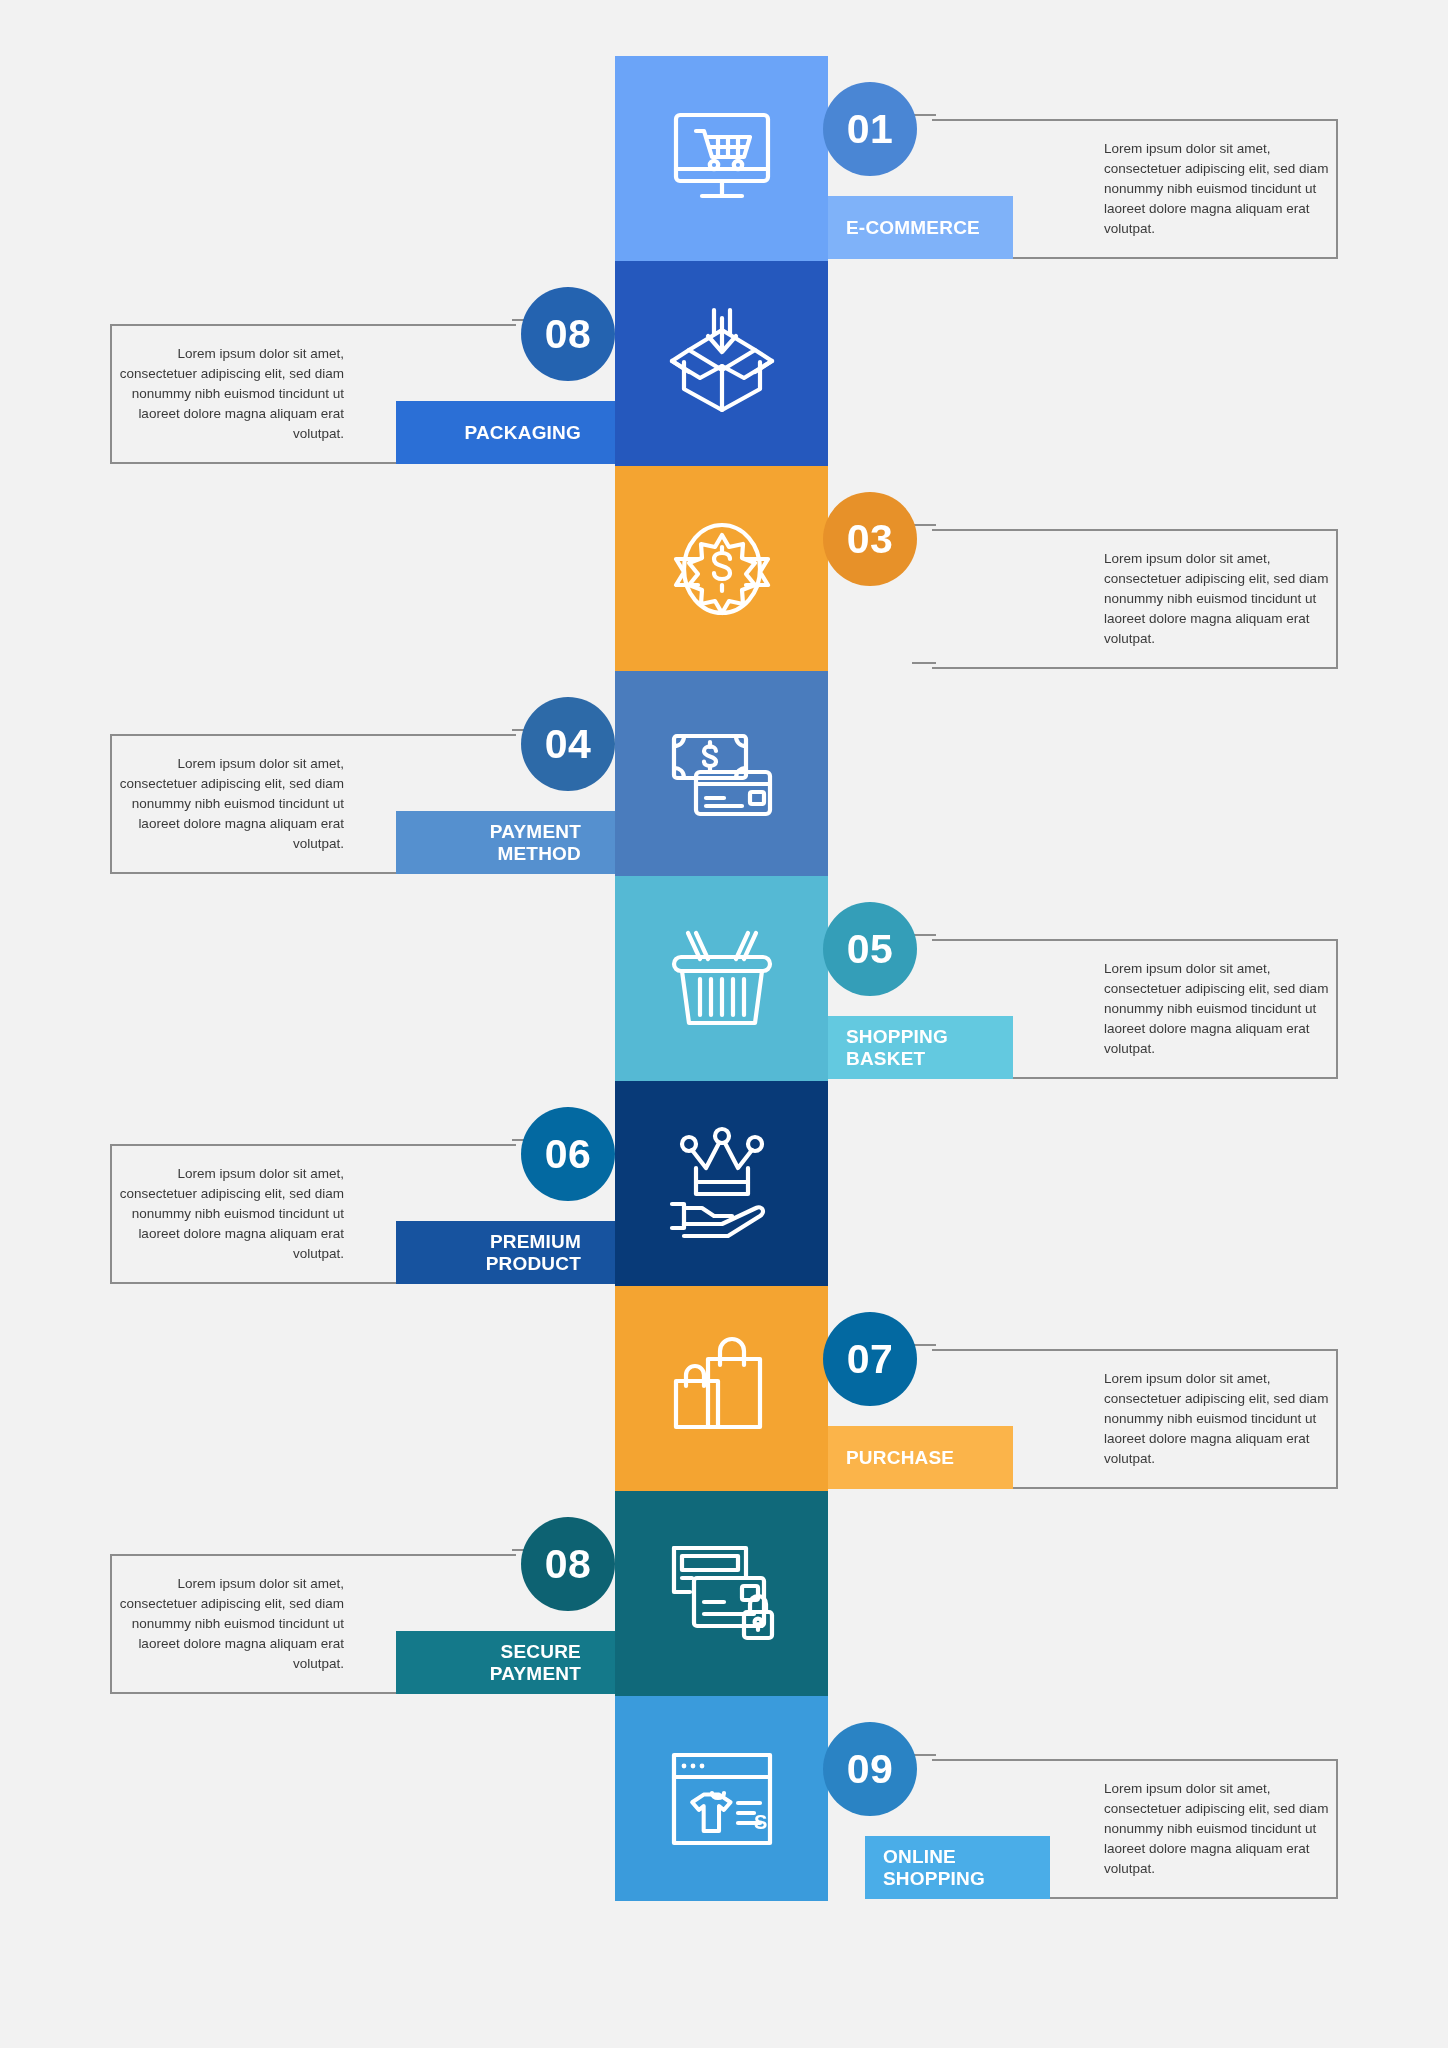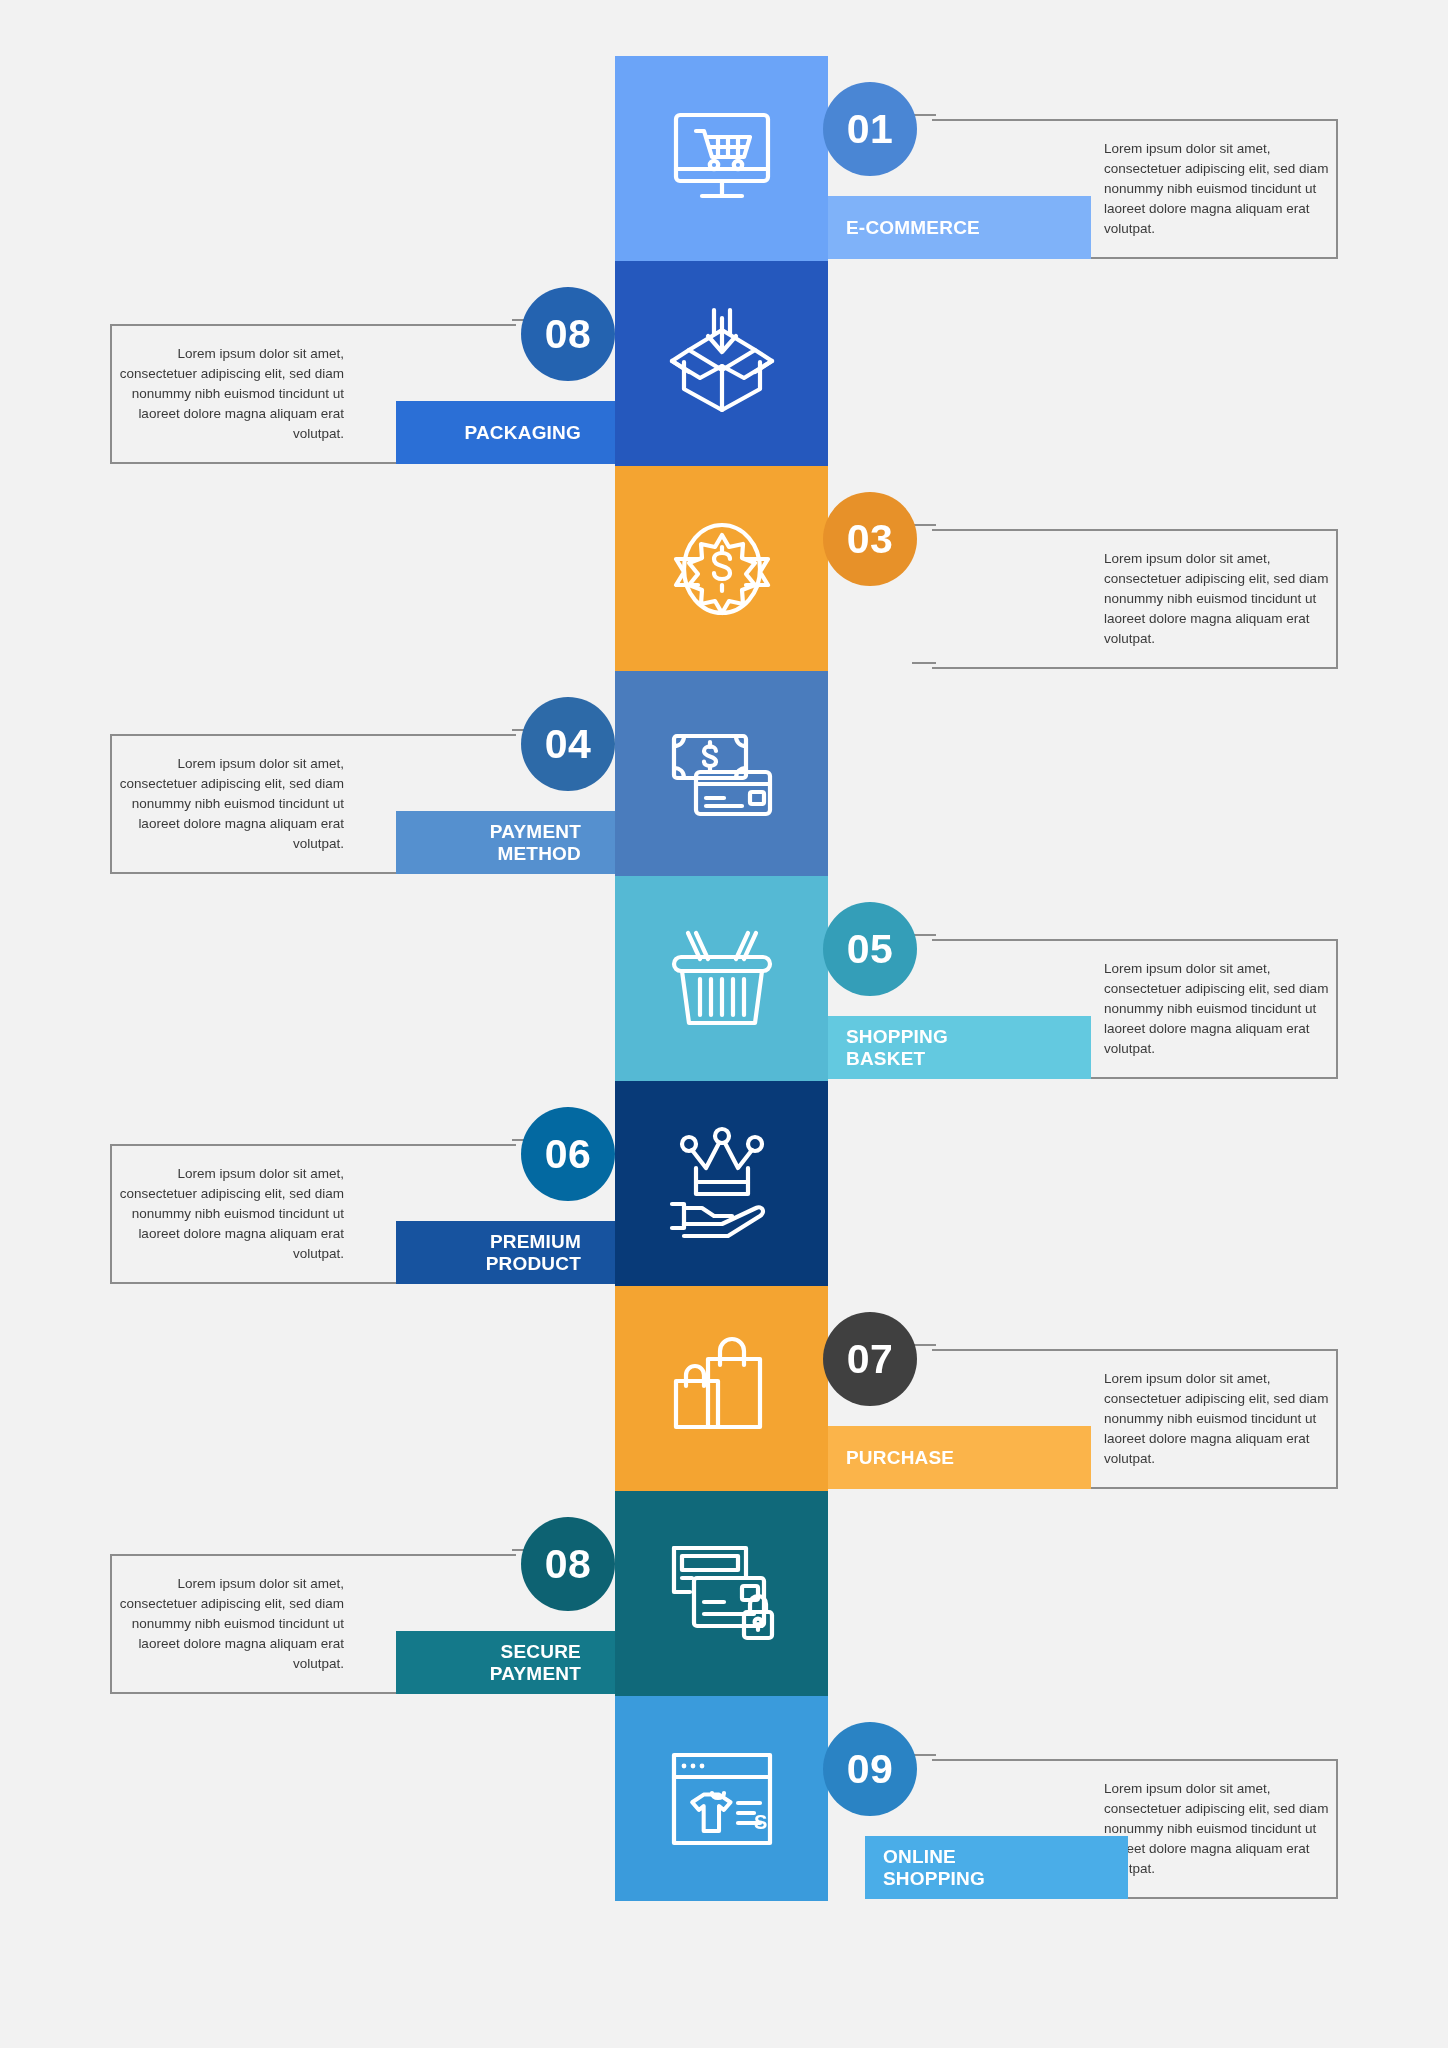--- a/index.html
+++ b/index.html
@@ -54,21 +54,21 @@
   .label-bar {
     position:absolute;
     top:140px;
     height:63px;
     display:flex;
     align-items:center;
     z-index:4;
   }
   .row.right .label-bar {
     left:828px;
-    width:263px;
+    width:185px;
     justify-content:flex-start;
     padding-left:18px;
   }
   .row.left .label-bar {
     left:396px;
     width:219px;
     justify-content:flex-end;
     padding-right:34px;
   }
   .label-bar span {
@@ -301,21 +301,21 @@
       <rect x="14" y="52" width="42" height="46"></rect>
       <path d="M24 52 V46 a9 9 0 0 1 18 0 V52"></path>
       <line x1="24" y1="52" x2="24" y2="57"></line>
       <line x1="42" y1="52" x2="42" y2="57"></line>
     </svg>
         </span>
       </div>
       <div class="label-bar" style="background: rgb(251, 180, 74);">
         <span>PURCHASE</span>
       </div>
-      <div class="badge" style="background: #404040;">07</div>
+      <div class="badge" style="background: #0369a1;">07</div>
     </div>
     <div class="row left" style="top: 1491px;">
       <div class="connector-top"></div>
       <div class="connector-bottom"></div>
       <div class="desc-box">
         <p>Lorem ipsum dolor sit amet, consectetuer adipiscing elit, sed diam nonummy nibh euismod tincidunt ut laoreet dolore magna aliquam erat volutpat.</p>
       </div>
       <div class="icon-tile" style="background: rgb(16, 105, 122);">
         <span>
     <svg width="120" height="120" viewBox="0 0 120 120" fill="none" stroke="#fff" stroke-width="4.2" stroke-linecap="round" stroke-linejoin="round">

